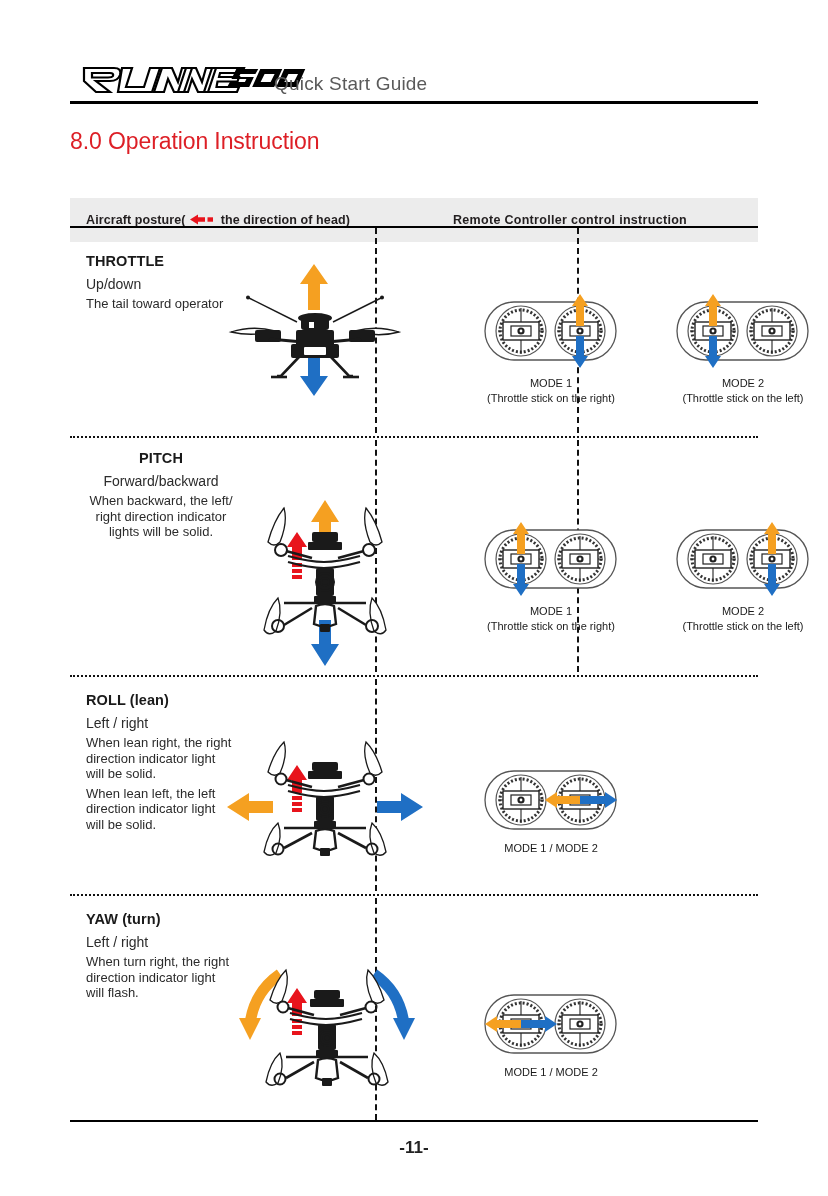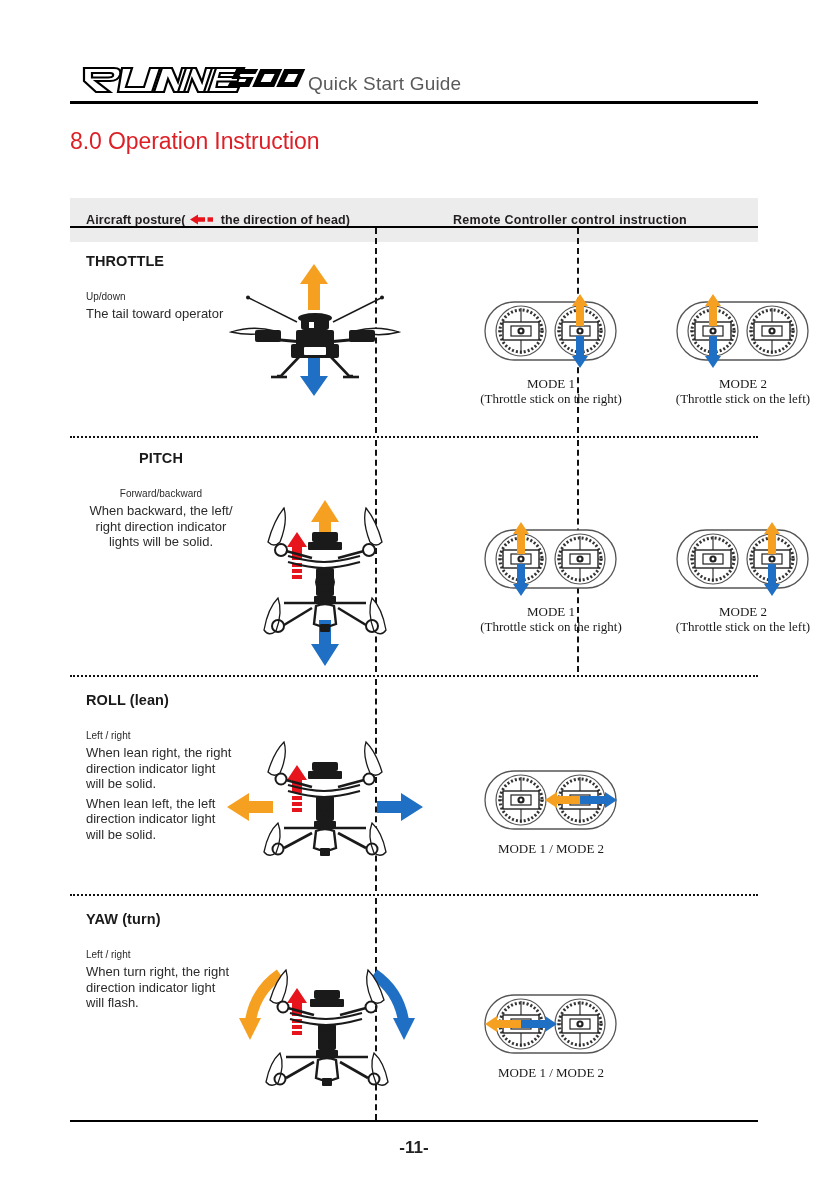--- a/index.html
+++ b/index.html
@@ -3,44 +3,44 @@
 <meta charset="utf-8">
 <style>
   html,body{margin:0;padding:0;background:#fff;}
   body{width:828px;height:1196px;font-family:"Liberation Sans",sans-serif;color:#231f20;position:relative;}
   .page{position:absolute;left:0;top:0;width:828px;height:1196px;}
 
   
   .doc-header{position:absolute;left:70px;top:62px;width:688px;height:44px;}
   .logo-wrap{position:absolute;left:0;top:0;display:flex;align-items:flex-end;gap:6px;}
   .logo-svg{display:block;}
-  .qsg{font-size:19px;color:#5a5a5a;letter-spacing:.2px;line-height:1;position:relative;top:-3px;margin-left:34px;}
+  .qsg{font-size:19px;color:#5a5a5a;letter-spacing:.2px;line-height:1;position:relative;top:-3px;}
   .header-rule{position:absolute;left:70px;top:101px;width:688px;height:3px;background:#000;}
 
   
   .section-title{position:absolute;left:70px;top:128px;font-size:23px;font-weight:normal;color:#dd1f26;letter-spacing:-.1px;}
 
   
   .tbl{position:absolute;left:70px;top:182px;width:688px;margin-top:16px;}
   .thead{height:44px;background:#ececec;display:flex;align-items:center;position:relative;}
   .th-left{position:absolute;left:16px;font-size:12.5px;font-weight:bold;letter-spacing:.1px;display:flex;align-items:center;gap:0px;}
   .th-right{position:absolute;left:383px;font-size:12.5px;font-weight:bold;letter-spacing:.3px;}
   .hdr-arrow{display:inline-block;margin:0 5px 0 4px;position:relative;top:1px;}
   .thead-rule{position:absolute;left:70px;top:226px;width:688px;height:2px;background:#000;}
 
   .row{position:absolute;left:70px;width:688px;}
   .row-sep{position:absolute;left:70px;width:688px;height:0;border-top:2px dotted #111;}
   .vdiv{position:absolute;width:0;border-left:2px dashed #111;}
 
   .cell-text{position:absolute;}
   .c-title{font-size:14.5px;font-weight:bold;letter-spacing:.1px;color:#1a1a1a;}
-  .c-sub{font-size:10px;color:#2b2b2b;margin-top:22px;}
+  .c-sub{font-size:14px;color:#2b2b2b;margin-top:7px;}
   .c-note{font-size:13px;color:#2b2b2b;line-height:15.5px;margin-top:4px;width:150px;}
 
-  .mode-label{position:absolute;text-align:center;font-size:13px;color:#1a1a1a;line-height:15px;width:220px;font-family:Liberation Serif, serif;}
+  .mode-label{position:absolute;text-align:center;font-size:11px;color:#1a1a1a;line-height:15px;width:220px;}
 
   svg{overflow:visible;}
   .footer-rule{position:absolute;left:70px;top:1120px;width:688px;height:2px;background:#000;}
   .page-num{position:absolute;left:0;top:1138px;width:828px;text-align:center;font-size:17px;font-weight:bold;color:#222;}
 </style>
 </head>
 <body>
 
 <div class="page">
 

